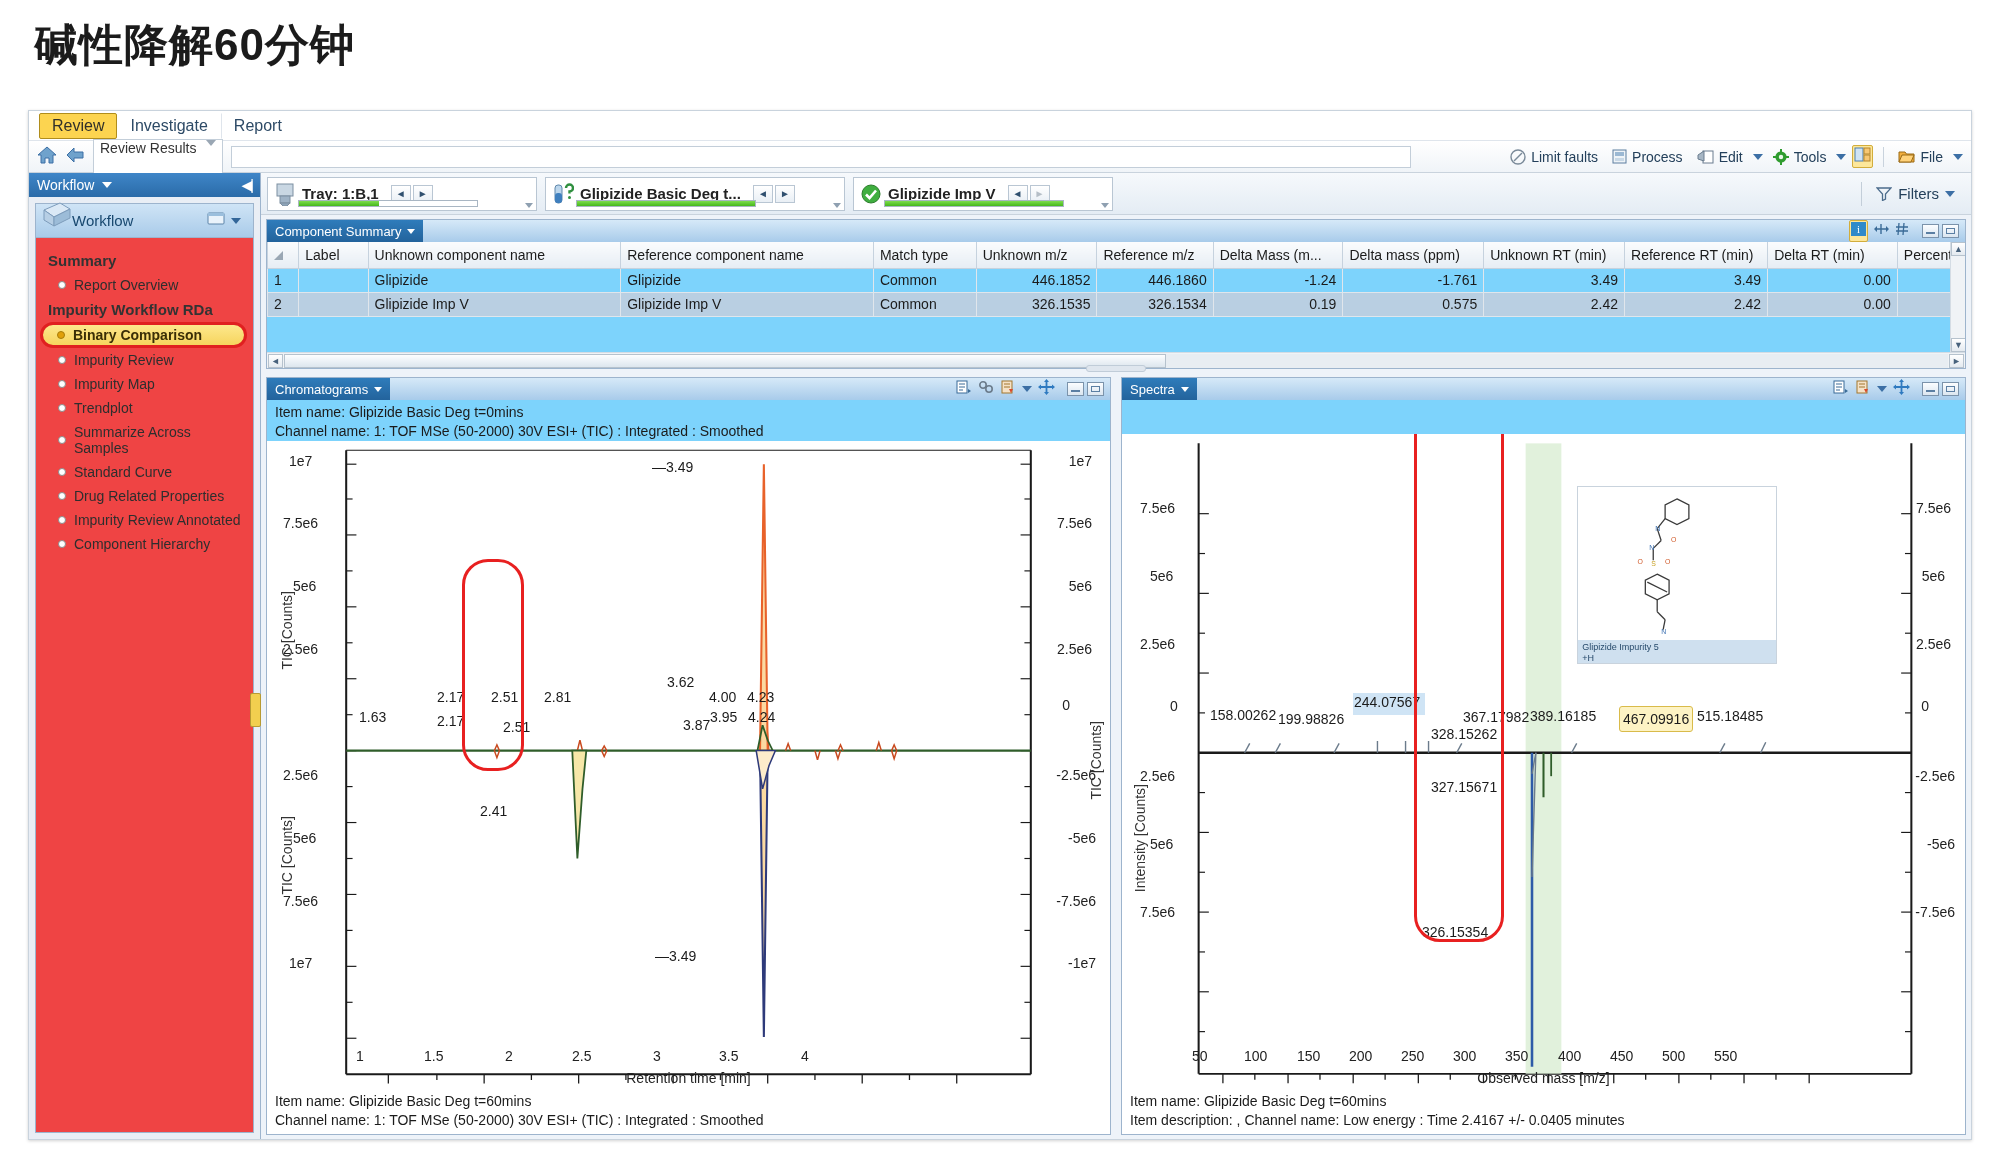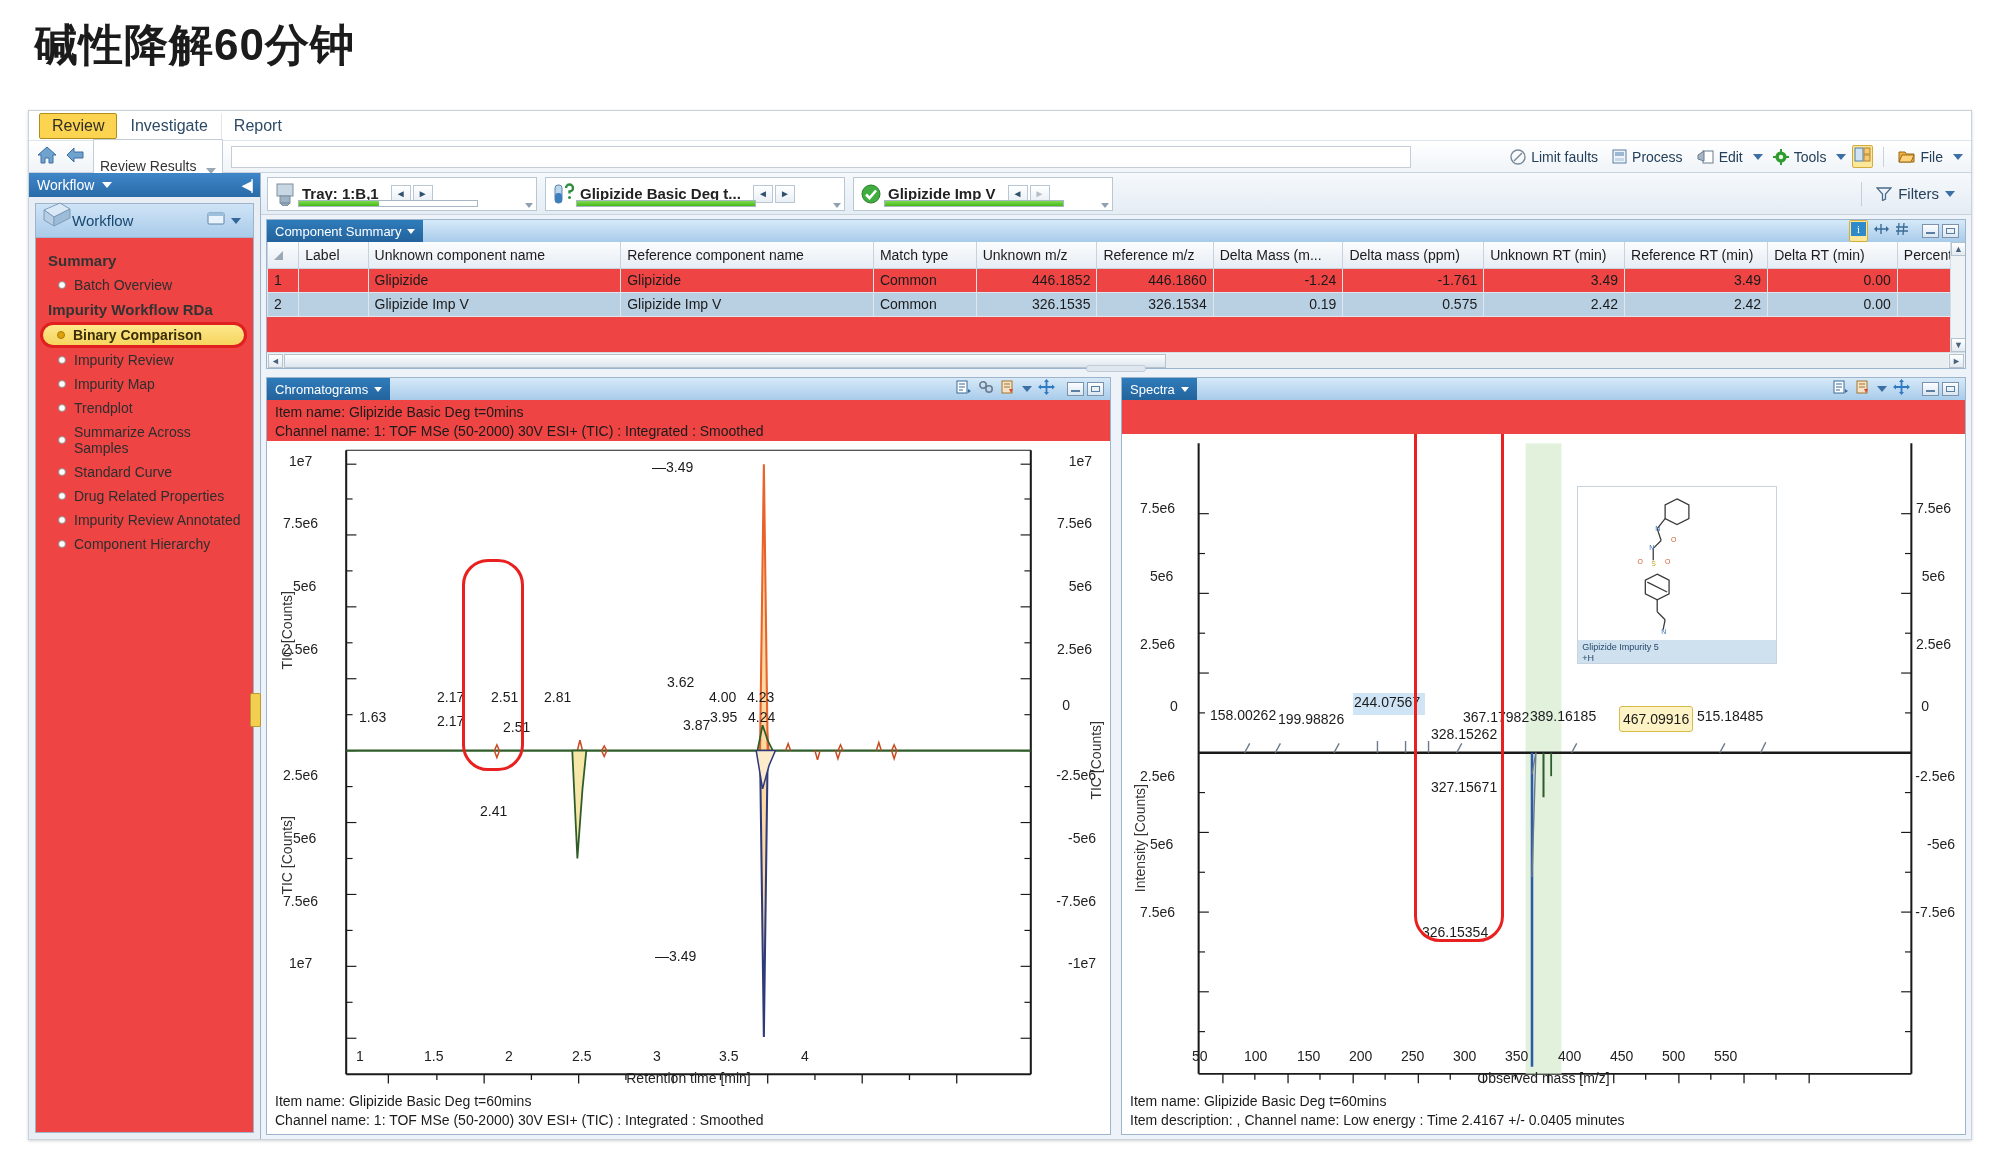--- a/index.html
+++ b/index.html
@@ -43,21 +43,21 @@
   
   .toolbar{
     height:32px; background:linear-gradient(#ffffff,#f0f4f8);
     border-bottom:1px solid #c9d3dd;
     display:flex; align-items:center; padding:0 8px; gap:8px;
     position:relative;
   }
   .tb-left{ display:flex; align-items:center; gap:8px; }
   .crumb-box{
     border:1px solid #c3ced9; background:#fff; height:36px;
-    display:flex; align-items:flex-end; padding:0 6px;
+    display:flex; align-items:flex-start; padding:0 6px;
     font-size:14px; color:#333; min-width:130px; gap:8px;
   }
   .crumb-wide{
     border:1px solid #c3ced9; background:#fff; height:22px; width:1180px;
   }
   .tb-right{ margin-left:auto; display:flex; align-items:center; gap:6px; }
   .tb-item{ display:flex; align-items:center; gap:5px; font-size:14px; color:#24405b; padding:1px 4px; }
   .caret{ width:0;height:0;border-left:5px solid transparent;border-right:5px solid transparent;border-top:6px solid #3c6fa5; }
   .tb-sep{ width:1px; height:20px; background:#c9d3dd; margin:0 4px; }
   .icon-hl{ background:#fde79a; border:1px solid #d2ad3c; border-radius:2px; padding:1px; }
@@ -128,21 +128,21 @@
   .arrbtn{
     width:20px;height:18px;border:1px solid #b9c6d3;background:linear-gradient(#fff,#e9eff5);
     display:flex;align-items:center;justify-content:center;font-size:10px;color:#30506f;
   }
   .arrbtn.dim{ color:#b5bec7; }
   .nb-caret{ position:absolute; right:3px; bottom:2px; width:0;height:0;
     border-left:4px solid transparent;border-right:4px solid transparent;border-top:5px solid #8fa0b1;}
   .filters{ margin-left:auto; display:flex; align-items:center; gap:6px; font-size:15px; color:#24405b; padding-right:10px;}
   .vsep{ width:1px;height:24px;background:#c3ced9;margin-right:8px;}
   
-  .panel{ border:1px solid #9db4cd; background:#ef4444; margin:4px 5px; display:flex; flex-direction:column;}
+  .panel{ border:1px solid #9db4cd; background:#7dd3fc; margin:4px 5px; display:flex; flex-direction:column;}
   .panel-head{
     height:22px; background:linear-gradient(#d6e9f8,#a8cbea);
     display:flex; align-items:center; position:relative;
   }
   .panel-head .ph-label{
     background:linear-gradient(#2f7cbb,#23639c); color:#fff; font-size:13px;
     height:100%; display:flex; align-items:center; padding:0 8px; gap:6px;
   }
   .ph-caret{ width:0;height:0;border-left:4px solid transparent;border-right:4px solid transparent;border-top:5px solid #fff;}
   .ph-tools{ margin-left:auto; display:flex; align-items:center; gap:6px; padding-right:6px;}
@@ -325,21 +325,21 @@
                 </svg>
             </span>
             <span class="caret" style="border-top-color:#336699"></span>
           </span>
         </div>
 
         <div class="wf-list">
           <div class="wf-group">Summary</div>
           <div class="wf-item">
             <span class="bullet"></span>
-            <span>Batch Overview</span>
+            <span>Report Overview</span>
           </div>
 
           <div class="wf-group">Impurity Workflow RDa</div>
 
           <div class="wf-item sel">
             <span class="bullet"></span>
             <span>Binary Comparison</span>
           </div>
           <div class="wf-item">
             <span class="bullet"></span>

